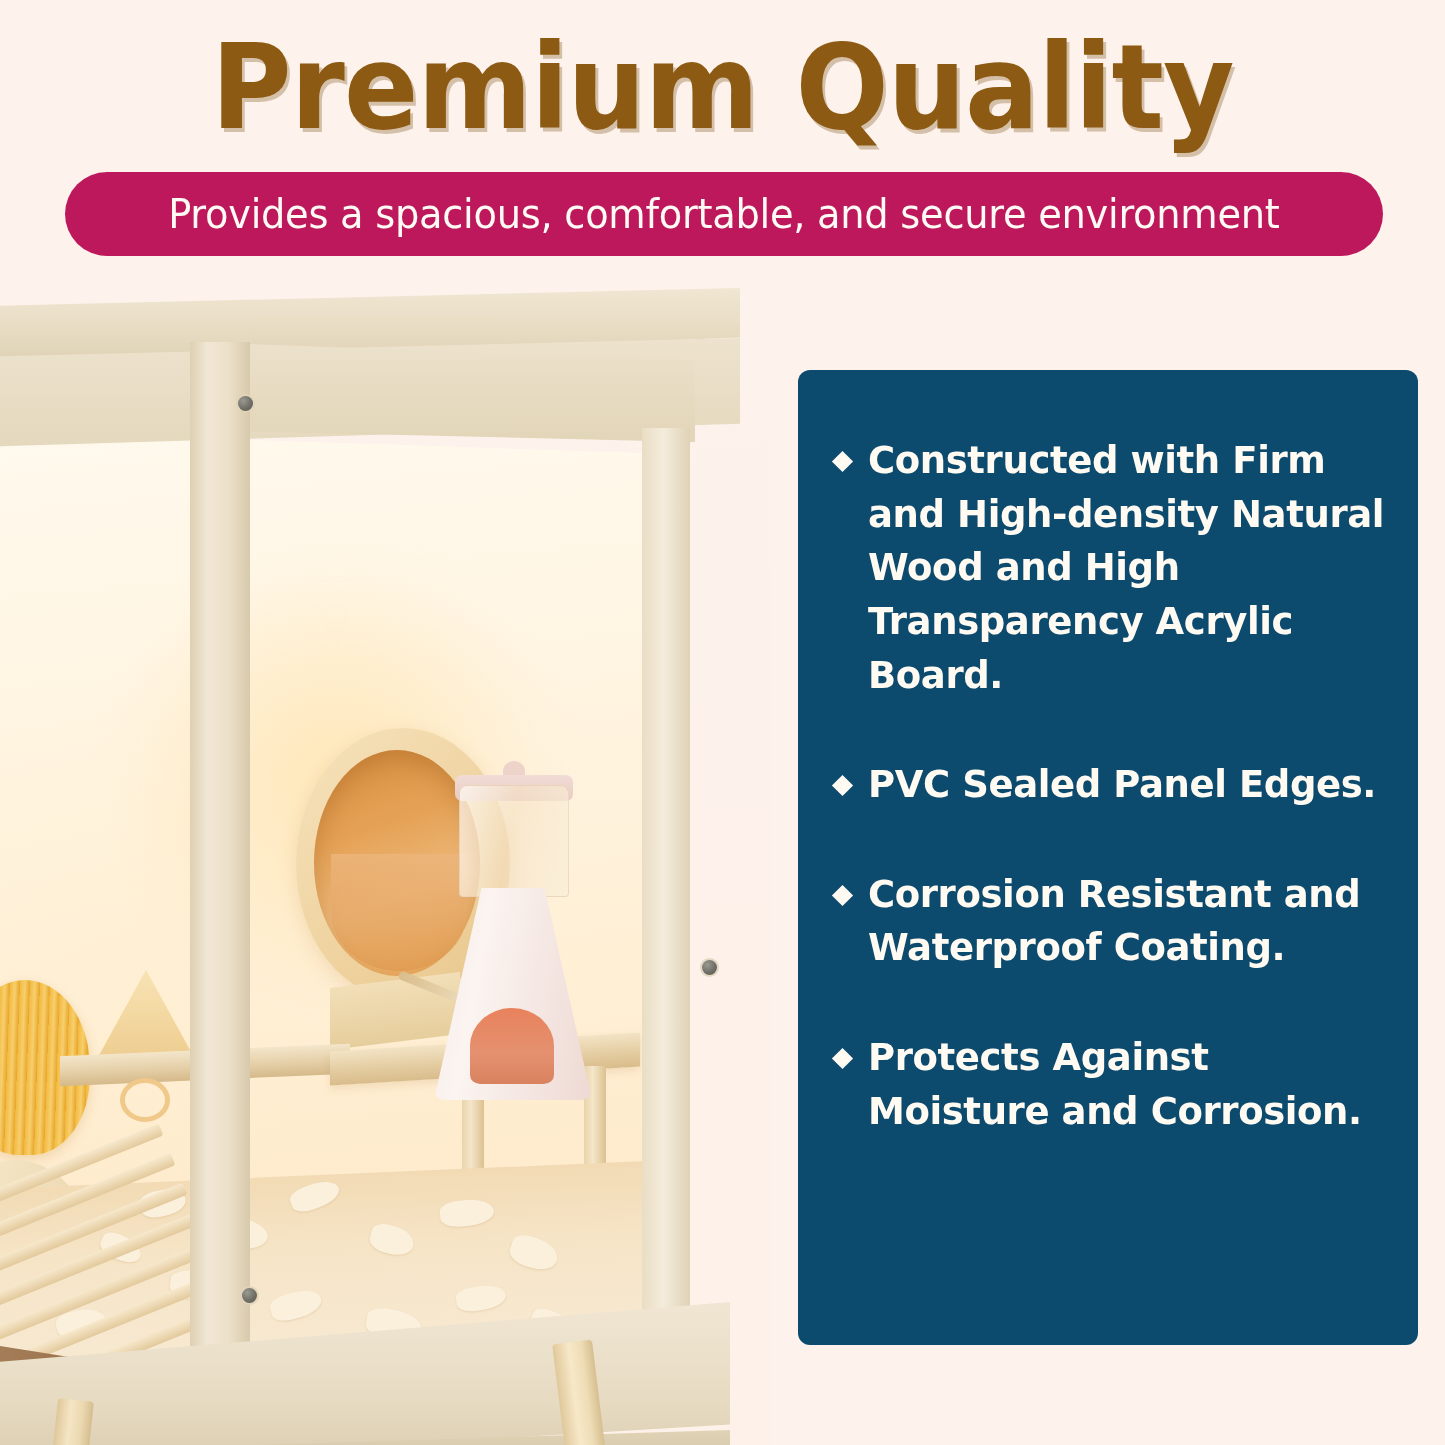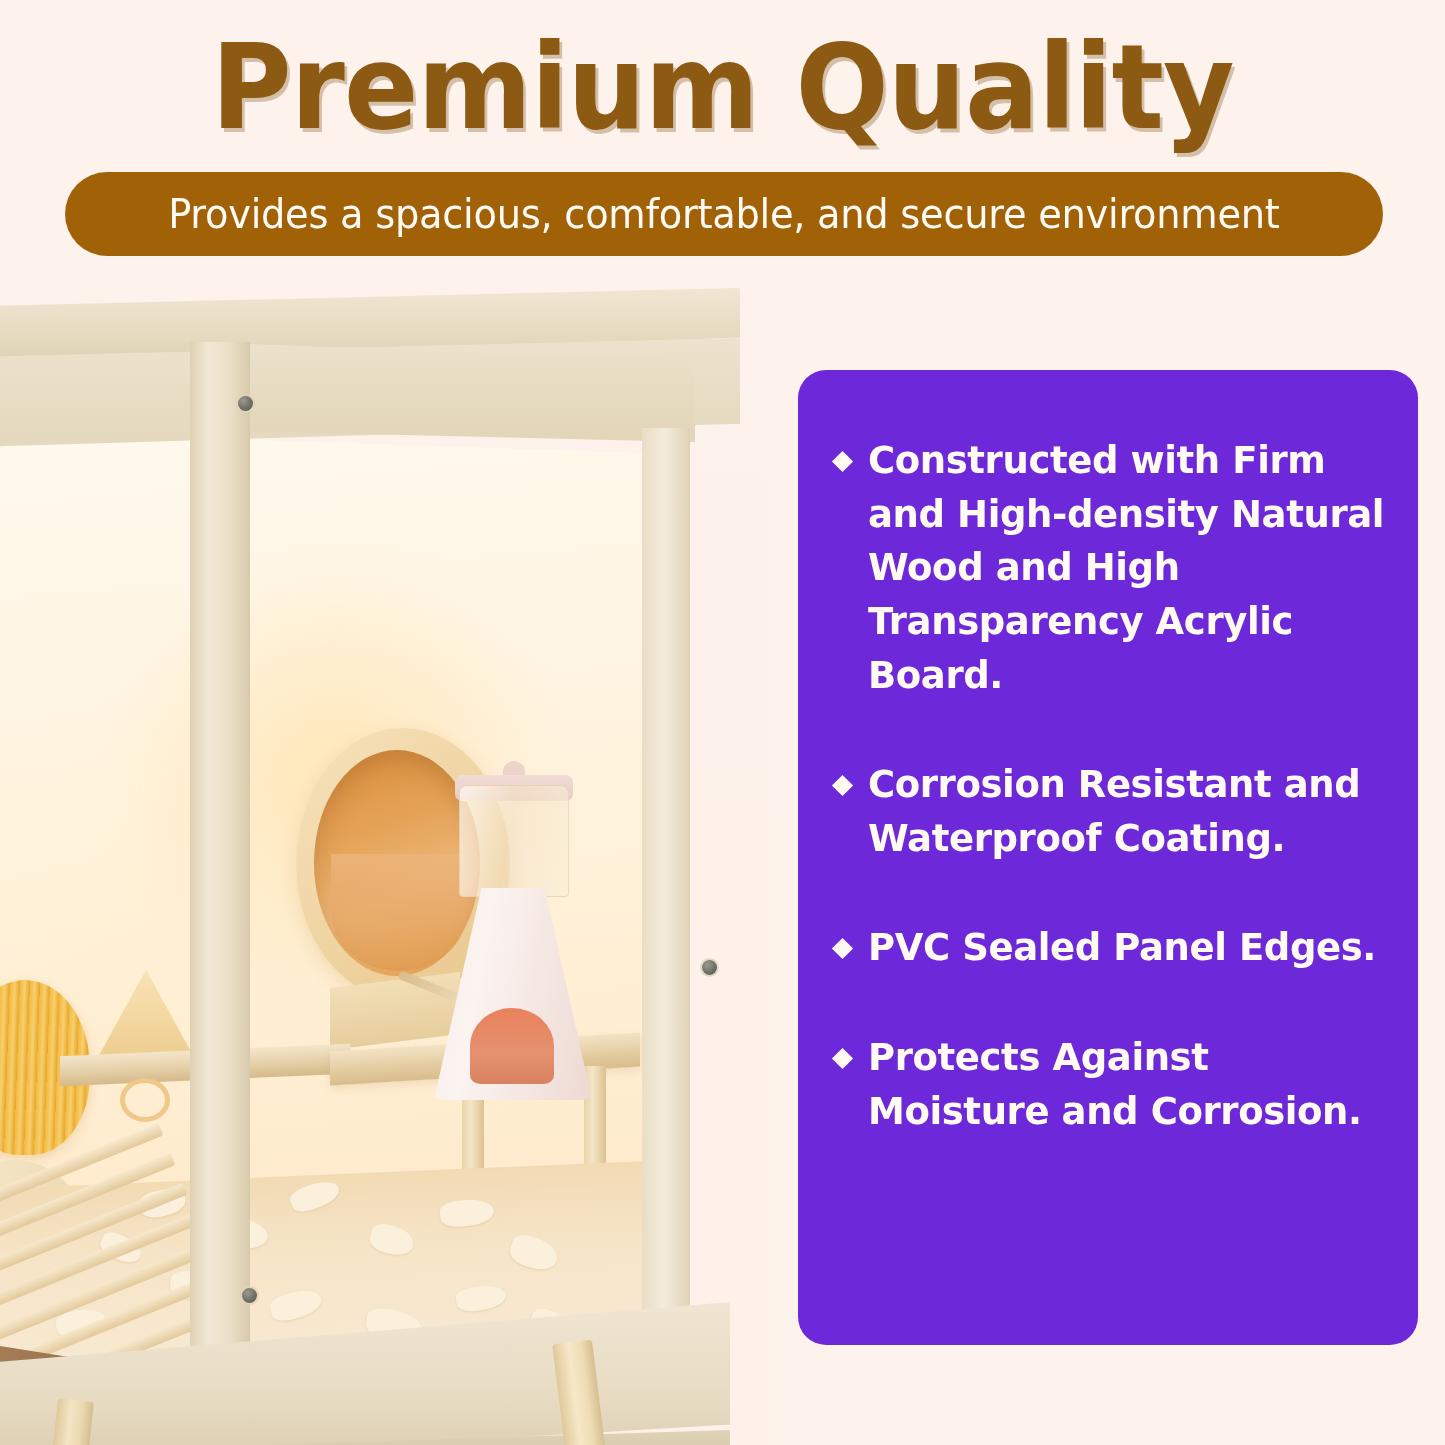--- a/index.html
+++ b/index.html
@@ -42,21 +42,21 @@
   }
 
   
   .subtitle-pill {
     position: absolute;
     left: 65px;
     top: 172px;
     width: 1318px;
     height: 84px;
     border-radius: 42px;
-    background: #a16207;
+    background: #be185d;
     display: flex;
     align-items: center;
     justify-content: center;
   }
   .subtitle-text {
     font-family: "DejaVu Sans", sans-serif;
     font-size: 40px;
     font-weight: normal;
     color: #fffaf4;
     letter-spacing: -0.3px;
@@ -64,22 +64,22 @@
     transform: scaleX(0.96);
   }
 
   
   .feature-panel {
     position: absolute;
     left: 798px;
     top: 370px;
     width: 620px;
     height: 975px;
-    border-radius: 28px;
-    background: #6d28d9;
+    border-radius: 12px;
+    background: #0c4a6e;
   }
   .bullet-list {
     position: absolute;
     left: 37px;
     top: 64px;
     right: 18px;
   }
   .bullet-item {
     display: flex;
     align-items: flex-start;
@@ -544,26 +544,26 @@
   <div class="feature-panel">
     <div class="bullet-list">
 
       <div class="bullet-item">
         <span class="bullet-marker"></span>
         <span class="bullet-text">Constructed with Firm and High-density Natural Wood and High Transparency Acrylic Board.</span>
       </div>
 
       <div class="bullet-item">
         <span class="bullet-marker"></span>
-        <span class="bullet-text">Corrosion Resistant and Waterproof Coating.</span>
+        <span class="bullet-text">PVC Sealed Panel Edges.</span>
       </div>
 
       <div class="bullet-item">
         <span class="bullet-marker"></span>
-        <span class="bullet-text">PVC Sealed Panel Edges.</span>
+        <span class="bullet-text">Corrosion Resistant and Waterproof Coating.</span>
       </div>
 
       <div class="bullet-item">
         <span class="bullet-marker"></span>
         <span class="bullet-text">Protects Against Moisture and Corrosion.</span>
       </div>
 
     </div>
   </div>
 

